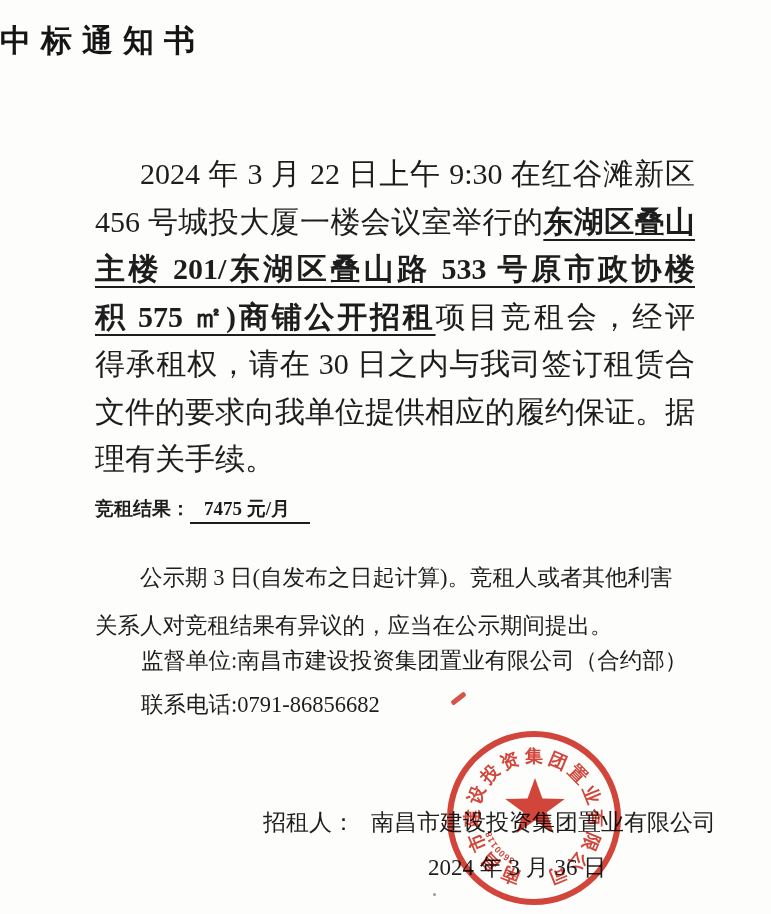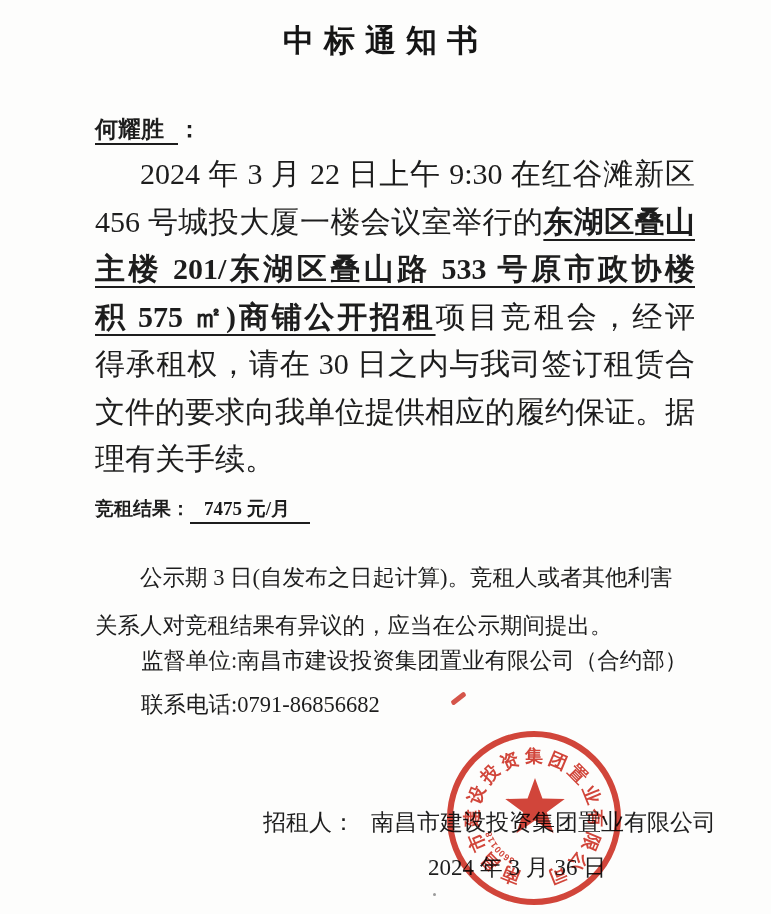--- a/index.html
+++ b/index.html
@@ -8,21 +8,21 @@
     background:#fdfdfc;
     font-family:"Liberation Serif","DejaVu Serif",serif;
     color:#1d1d1d;
     position:relative;
     overflow:hidden;
   }
   .page { position:absolute; inset:0; }
 
   .doc-title {
     position:absolute; top:20px; left:0; width:100%;
-    text-align:center; font-size:31px; font-weight:700;
+    font-size:31px; font-weight:700;
     letter-spacing:10px; color:#151515;
   }
 
   .recipient {
     position:absolute; left:95px; top:114px;
     font-size:23px; font-weight:700;
   }
   .recipient .name {
     border-bottom:2px solid #1d1d1d;
     padding-right:14px; padding-bottom:1px;
@@ -132,23 +132,20 @@
     width:3px; height:3px; background:#9a9a9a; border-radius:50%;
   }
 </style>
 </head>
 <body>
 
 <div class="page">
 
   <div class="doc-title">中标通知书</div>
 
-  <div class="recipient">
-    <span class="name">何耀胜</span><span>：</span>
-  </div>
 
   <div class="para">
     <div class="line indent"><span>2024 年 3 月 22 日上午 9:30 在红谷滩新区丰和中大道</span></div>
     <div class="line"><span>456 号城投大厦一楼会议室举行的</span><span class="seg-u">东湖区叠山路 533 号原民</span></div>
     <div class="line"><span class="seg-u">主楼 201/东湖区叠山路 533 号原市政协楼 201/202(建筑面</span></div>
     <div class="line"><span class="seg-u">积 575 ㎡)商铺公开招租</span><span>项目竞租会，经评定，由你单位获</span></div>
     <div class="line"><span>得承租权，请在 30 日之内与我司签订租赁合同，并按招租</span></div>
     <div class="line"><span>文件的要求向我单位提供相应的履约保证。据此，并按招租</span></div>
     <div class="line short"><span>理有关手续。</span></div>
   </div>

